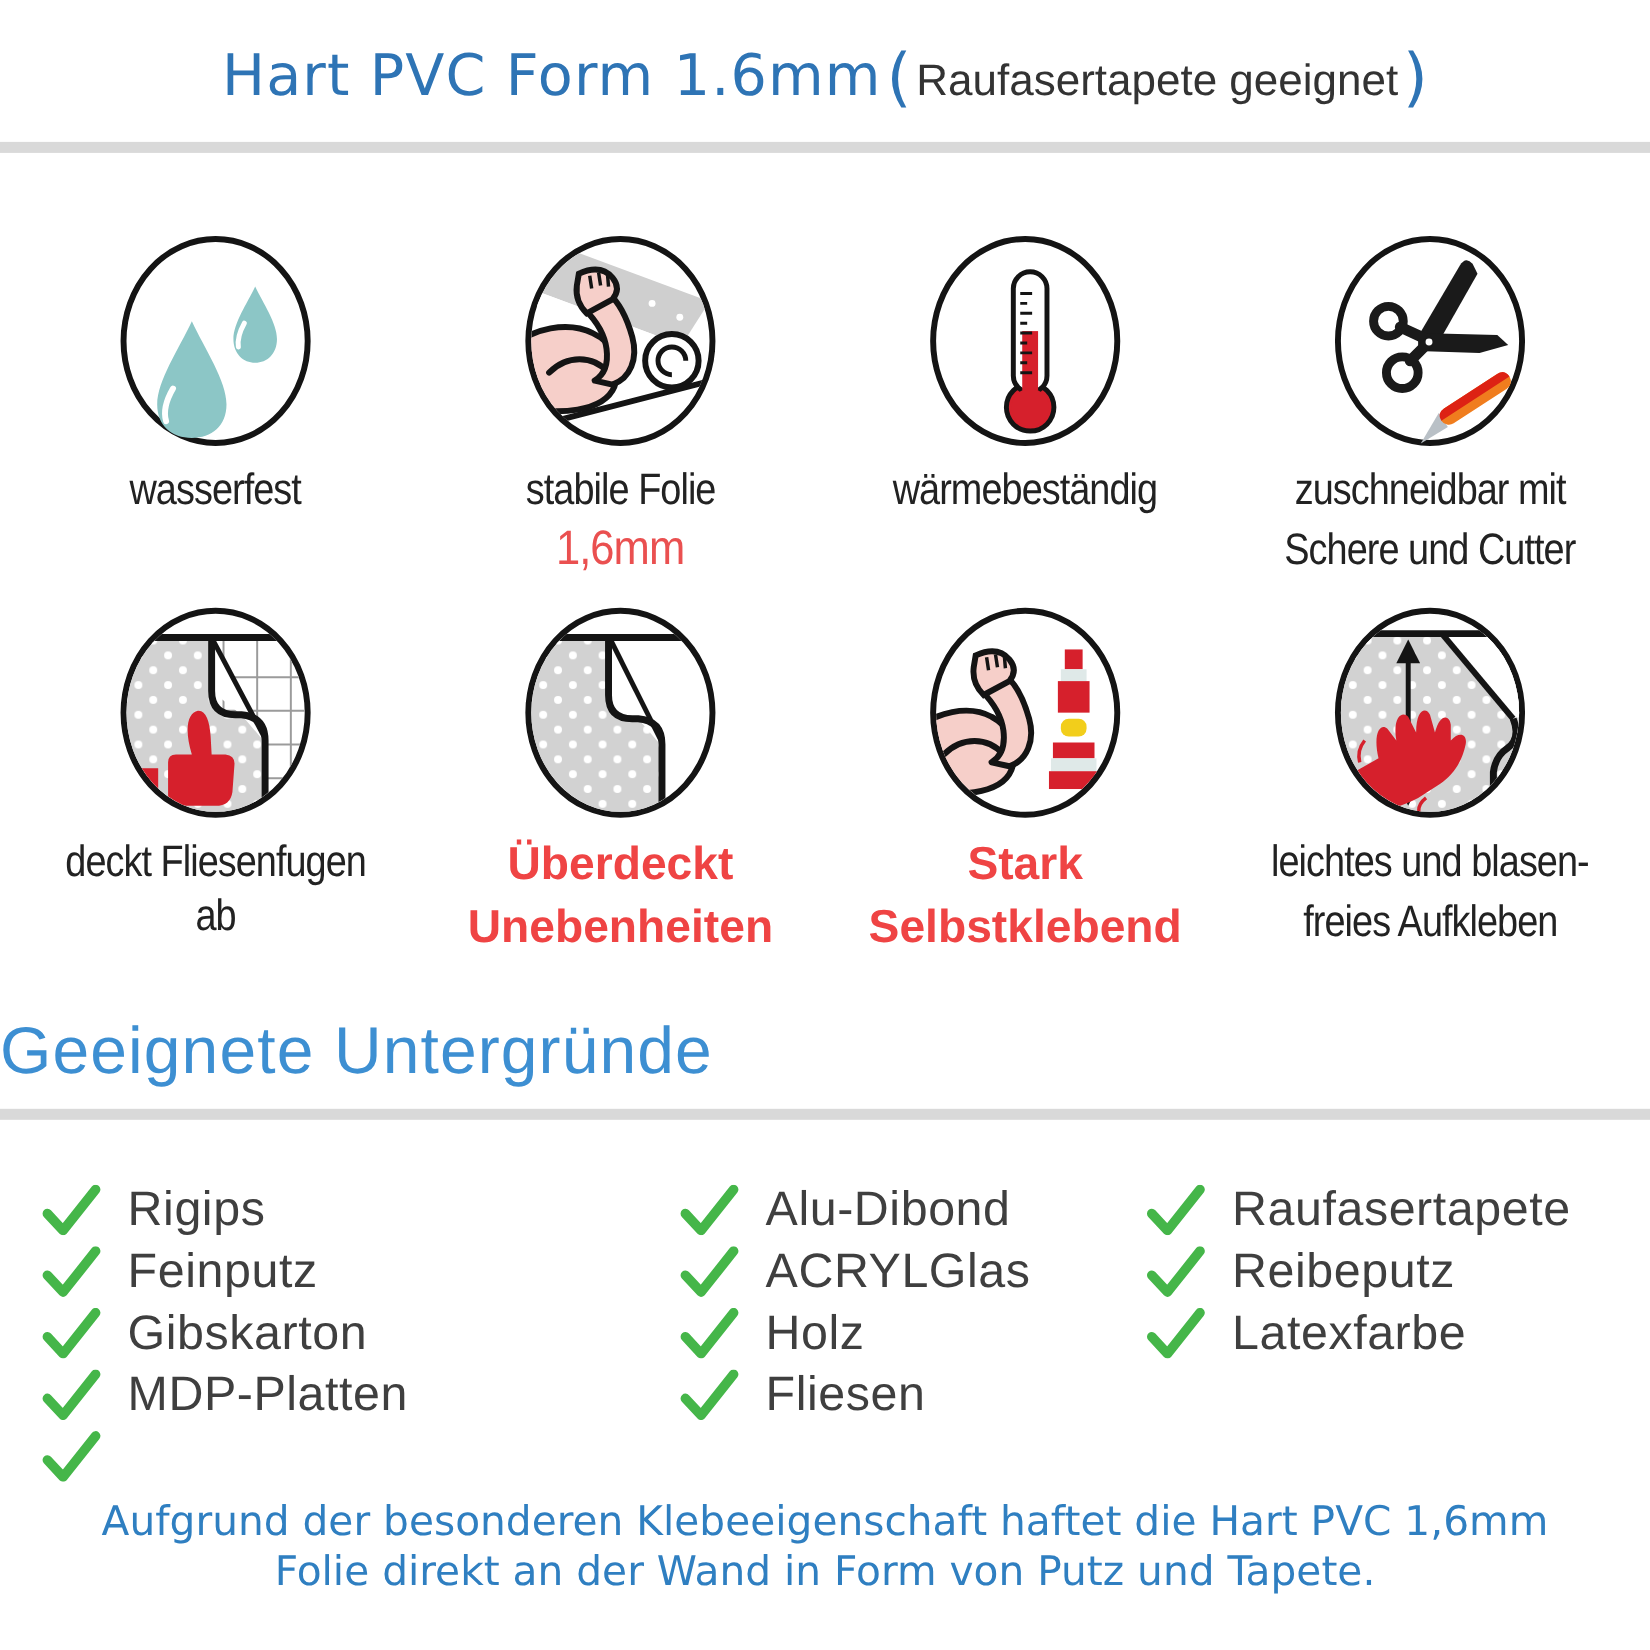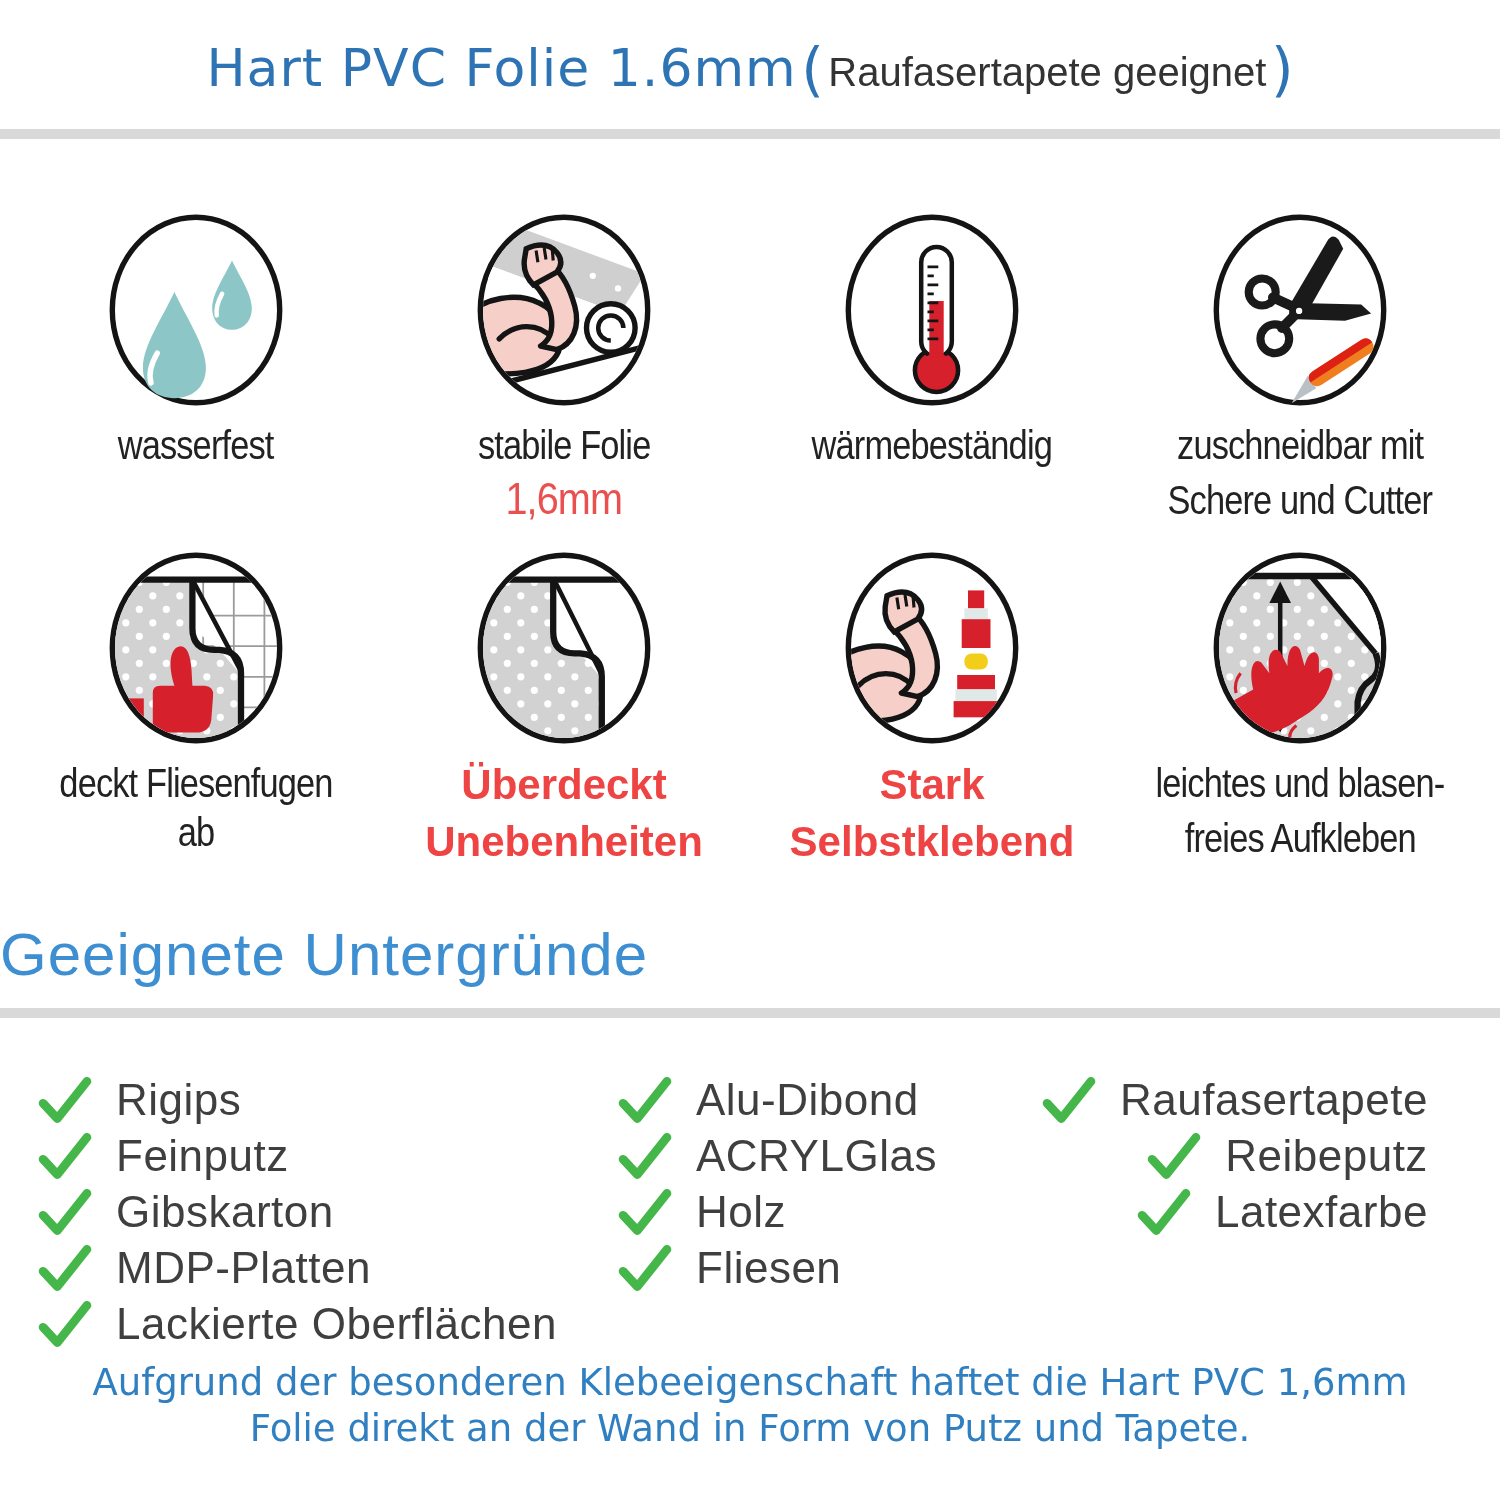--- a/index.html
+++ b/index.html
@@ -28,36 +28,36 @@
   .sublabel.narrow{transform:scaleX(0.9);}
 
   
   .h2-wrap{position:absolute;top:920px;left:0;width:100%;text-align:left;}
   .h2-text{font-size:60px;color:#3d8fd2;letter-spacing:1px;}
 
   
   .col{position:absolute;top:1072px;display:flex;flex-direction:column;}
   #col1{left:38px;}
   #col2{left:618px;}
-  #col3{left:1042px;align-items:flex-end;}
+  #col3{left:1042px;}
   .check-item{display:flex;align-items:center;height:56px;}
   .check-icon{width:54px;height:46px;flex:0 0 54px;}
   .check-label{margin-left:24px;font-size:44px;color:#3f3f3f;letter-spacing:0.5px;white-space:nowrap;}
 
   
   .footer{position:absolute;top:1360px;left:0;width:100%;text-align:center;
           font-family:"DejaVu Sans",sans-serif;font-size:37px;color:#2f7fc1;line-height:1.25;}
 </style>
 </head>
 <body>
 
 <div id="page">
 
   <div class="title-wrap">
-    <span class="title-main">Hart PVC Folie 1.6mm</span>
+    <span class="title-main">Hart PVC Form 1.6mm</span>
     <span class="title-paren">(</span>
     <span class="title-note">Raufasertapete geeignet</span>
     <span class="title-paren">)</span>
   </div>
   <div class="divider" id="divider1"></div>
 
   <div class="frow" id="frow1">
 
     <div class="feature">
       <svg class="ficon" viewBox="0 0 200 220">
@@ -275,21 +275,20 @@
     <div class="check-item">
       <svg class="check-icon" viewBox="0 0 48 42">
           <path d="M4 24 L17 38 L44 4" fill="none" stroke="#45b649" stroke-width="8" stroke-linecap="round" stroke-linejoin="round"></path>
         </svg>
       <span class="check-label">MDP-Platten</span>
     </div>
     <div class="check-item">
       <svg class="check-icon" viewBox="0 0 48 42">
           <path d="M4 24 L17 38 L44 4" fill="none" stroke="#45b649" stroke-width="8" stroke-linecap="round" stroke-linejoin="round"></path>
         </svg>
-      <span class="check-label">Lackierte Oberflächen</span>
     </div>
   </div>
 
   <div class="col" id="col2">
     <div class="check-item">
       <svg class="check-icon" viewBox="0 0 48 42">
           <path d="M4 24 L17 38 L44 4" fill="none" stroke="#45b649" stroke-width="8" stroke-linecap="round" stroke-linejoin="round"></path>
         </svg>
       <span class="check-label">Alu-Dibond</span>
     </div>

